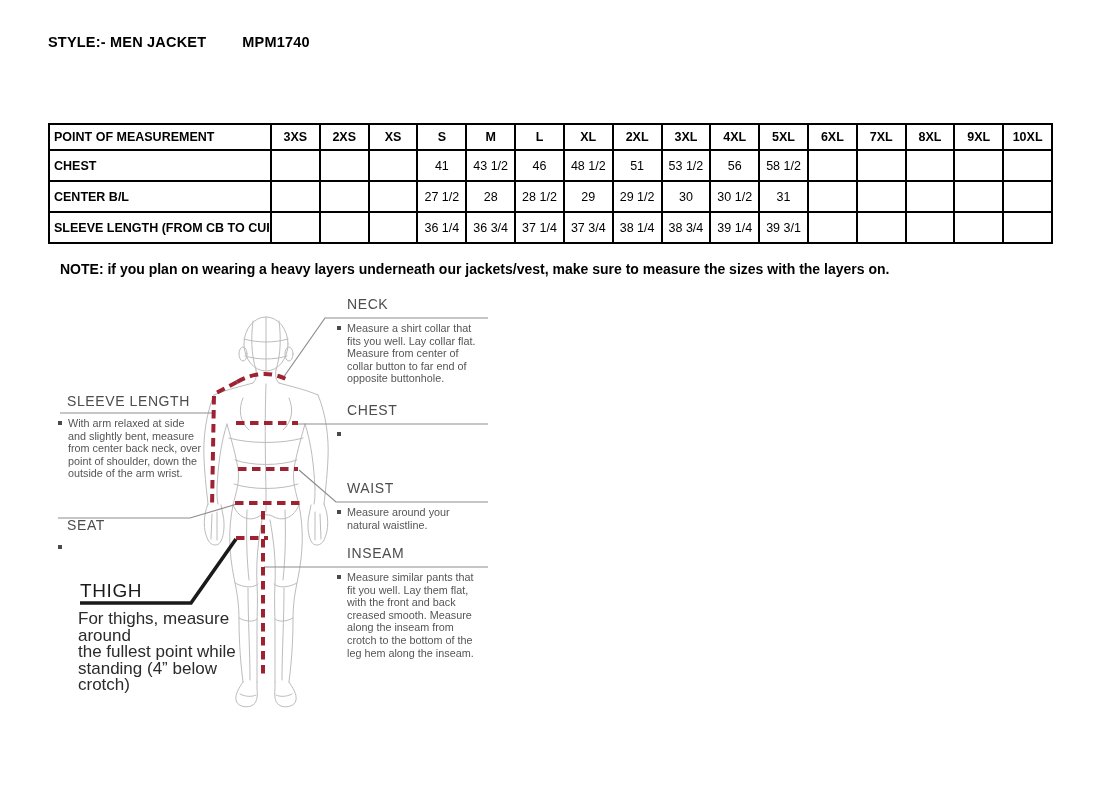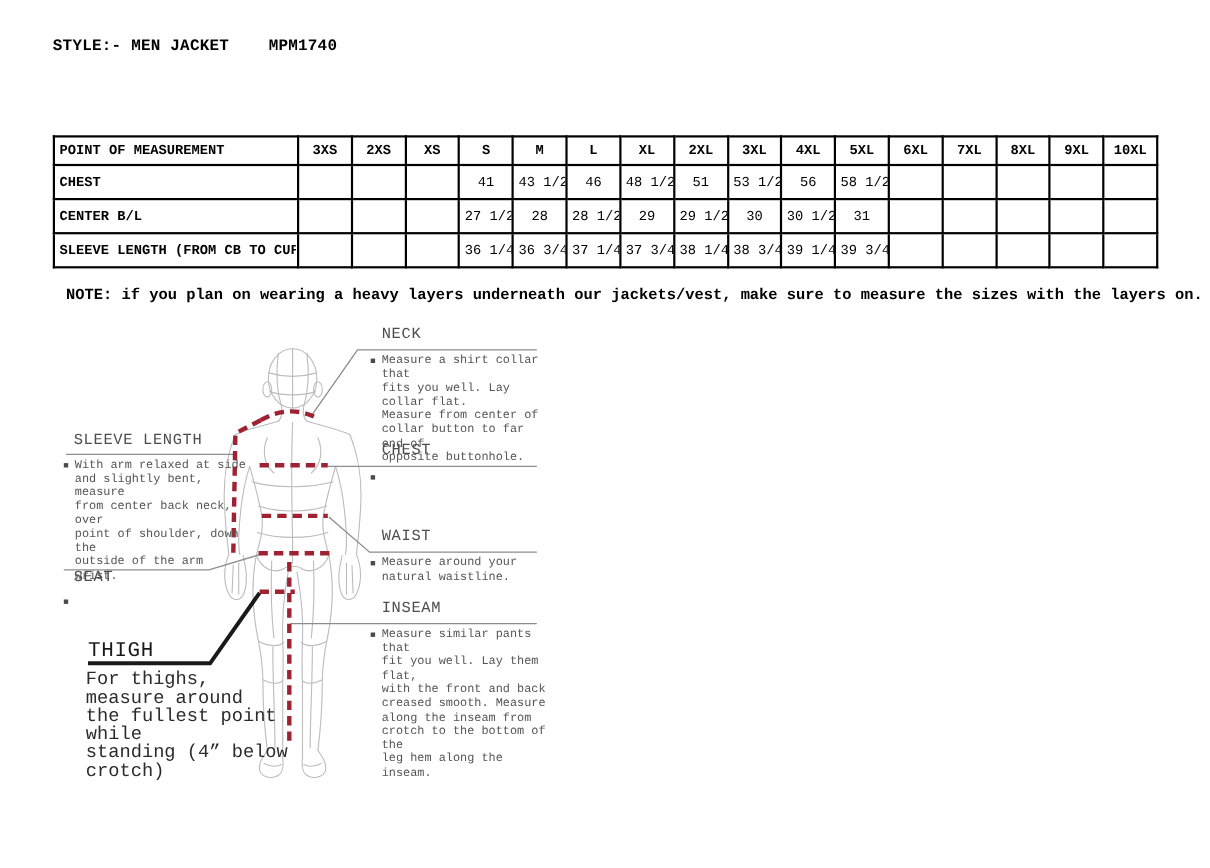--- a/index.html
+++ b/index.html
@@ -1,17 +1,17 @@
 <!DOCTYPE html>
 <html><head>
 <meta charset="utf-8">
 <style>
   html,body{margin:0;padding:0;background:#ffffff;}
   #page{position:relative;width:1100px;height:789px;background:#ffffff;overflow:hidden;
-        font-family:Liberation Mono, monospace;color:#000;}
+        font-family:Liberation Sans, sans-serif;color:#000;}
 
   
   .doc-title{position:absolute;left:48px;top:34px;font-size:14.5px;font-weight:bold;
              letter-spacing:0.2px;white-space:nowrap;}
   .doc-title .code{margin-left:36px;}
 
   
   .size-table-wrap{position:absolute;left:48px;top:123px;}
   table.size{border-collapse:collapse;table-layout:fixed;width:1005px;}
   table.size th,table.size td{border:2px solid #000;padding:0 4px;height:29px;
@@ -118,21 +118,21 @@
             <td></td>
             <td></td>
             <td></td>
             <td>36 1/4</td>
             <td>36 3/4</td>
             <td>37 1/4</td>
             <td>37 3/4</td>
             <td>38 1/4</td>
             <td>38 3/4</td>
             <td>39 1/4</td>
-            <td>39 3/4</td>
+            <td>39 3/1</td>
             <td></td>
             <td></td>
             <td></td>
             <td></td>
             <td></td>
           </tr>
         </tbody>
     </table>
   </div>
 

